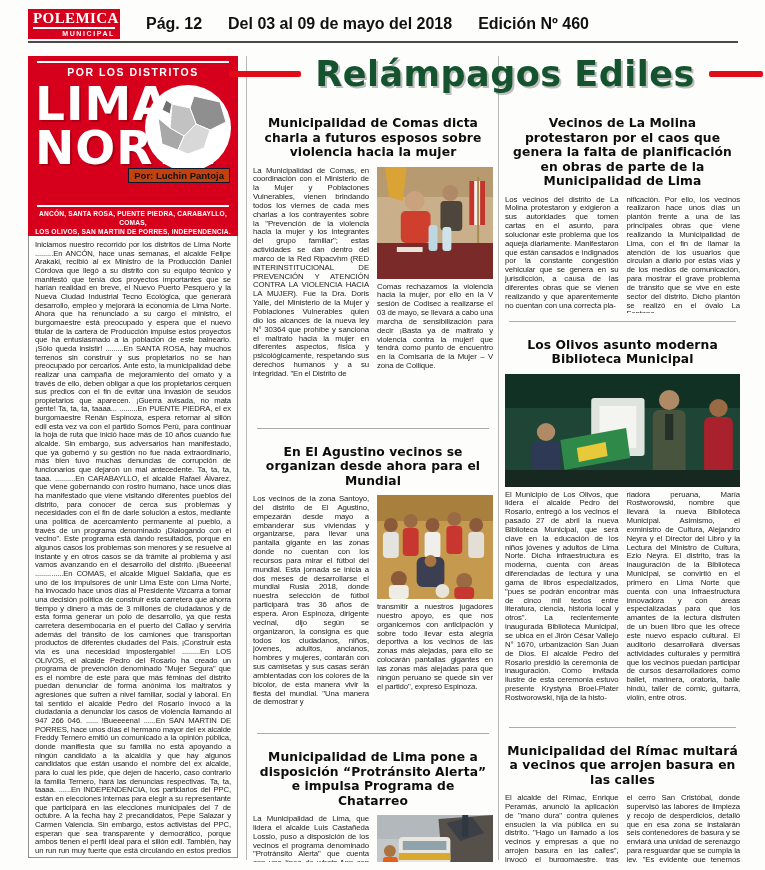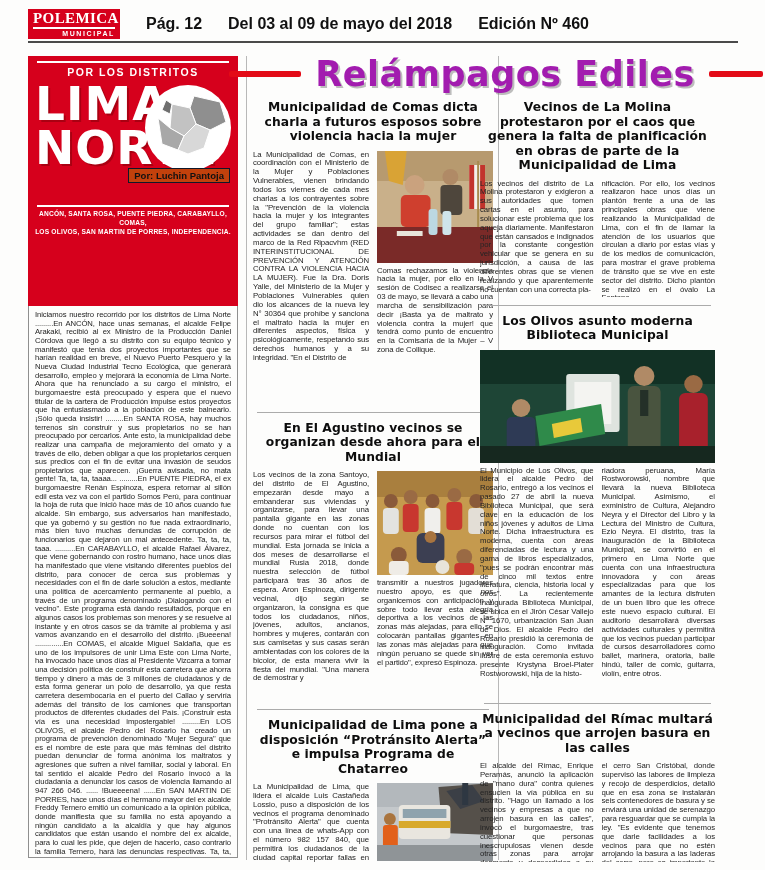--- a/index.html
+++ b/index.html
@@ -10,46 +10,46 @@
   
   .header { position:absolute; left:28px; top:10px; width:710px; height:33px;
             display:flex; align-items:center; gap:26px; border-bottom:2px solid #4a4a4a; padding-bottom:4px; }
   .logo { background:#d6001c; color:#fff; width:92px; padding:2px 5px 2px; line-height:1; flex:0 0 auto; }
   .logo .l1 { font-family:"Liberation Serif", serif; font-weight:700; font-size:15px; letter-spacing:.4px; display:block; border-bottom:2px solid #fff; padding-bottom:1px; }
   .logo .l2 { display:block; font-size:7px; font-weight:700; letter-spacing:1.6px; text-align:right; margin-top:1px; }
   .header .meta { font-size:16px; font-weight:700; color:#111; white-space:nowrap; }
 
   
   .sidebar { position:absolute; left:28px; top:56px; width:210px; height:802px; display:flex; flex-direction:column; }
-  .redbox { background:#d6001c; height:250px; position:relative; padding:5px 7px 4px; color:#fff; flex:0 0 auto; }
+  .redbox { background:#d6001c; height:180px; position:relative; padding:5px 7px 4px; color:#fff; flex:0 0 auto; }
   .redbox .toprule { border-top:2px solid #fff; margin:0 2px 3px; }
   .kicker { text-align:center; font-weight:700; font-size:10.5px; letter-spacing:1.5px; }
   .bigtitle { font-family:"DejaVu Sans", sans-serif; font-weight:800; font-size:47px; line-height:.93; letter-spacing:1px; margin-top:4px; text-shadow:2px 2px 0 rgba(90,0,0,.35); }
   .mapwrap { position:absolute; right:6px; top:28px; width:88px; height:88px; }
   .byline-box { position:absolute; right:8px; top:112px; background:#c2410c; color:#111; border:1px solid #0f172a; font-size:9.5px; font-weight:700; padding:1px 5px; }
   .midrule { border-top:2px solid #fff; margin:36px 2px 3px; }
   .districts { text-align:center; font-size:6.6px; font-weight:700; line-height:1.35; letter-spacing:.2px; }
   .sidebody { border:1px solid #8f8f8f; border-top:none; flex:1 1 auto; padding:5px 6px; overflow:hidden;
               font-size:7.7px; line-height:8.65px; letter-spacing:-0.12px; text-align:justify; color:#242424; }
 
   
   .vrule { position:absolute; width:1px; background:#b8b8b8; top:56px; bottom:10px; }
   .vrule.a { left:246px; }
   .vrule.b { left:498px; }
 
   
   .mainhead { position:absolute; left:252px; top:52px; width:488px; height:44px; display:flex; align-items:center; justify-content:center; gap:14px; }
   .mainhead .dash { height:6px; background:#e30b17; border-radius:2px; flex:0 0 auto; }
   .mainhead .dash.l { width:72px; } .mainhead .dash.r { width:54px; }
-  .mainhead .txt { font-family:"DejaVu Sans", sans-serif; font-weight:800; font-size:35px; color:#a21caf; letter-spacing:.5px; text-shadow:2px 2px 0 rgba(110,110,110,.45); white-space:nowrap; }
+  .mainhead .txt { font-family:"DejaVu Sans", sans-serif; font-weight:800; font-size:35px; color:#14532d; letter-spacing:.5px; text-shadow:2px 2px 0 rgba(110,110,110,.45); white-space:nowrap; }
 
   
   .colC { position:absolute; left:253px; top:100px; width:240px; height:762px; overflow:hidden; }
-  .colR { position:absolute; left:480px; top:100px; width:235px; height:762px; overflow:hidden; }
-  .art-head { font-family:"DejaVu Sans", sans-serif; font-weight:700; font-size:12.3px; line-height:1.18; text-align:center; color:#0d0d0d; letter-spacing:.1px; margin:0 2px 7px; }
+  .colR { position:absolute; left:505px; top:100px; width:235px; height:762px; overflow:hidden; }
+  .art-head { font-family:"DejaVu Sans", sans-serif; font-weight:700; font-size:12.3px; line-height:1.18; text-align:center; color:#0d0d0d; letter-spacing:.1px; margin:16px 2px 7px; }
   .body2 { display:flex; gap:8px; overflow:hidden; }
   .bcol { flex:1 1 0; font-size:7.8px; line-height:8.85px; letter-spacing:-0.1px; text-align:justify; color:#242424; overflow:hidden; }
   .hdiv { border:none; border-top:1px solid #ababab; margin:8px 4px; }
   .photo { width:100%; display:block; margin-bottom:4px; }
 
   
   .h-comas   { height:253px; }
   .h-agustino{ height:230px; }
   .h-protran { height:157px; }
   .h-molina  { height:117px; }

